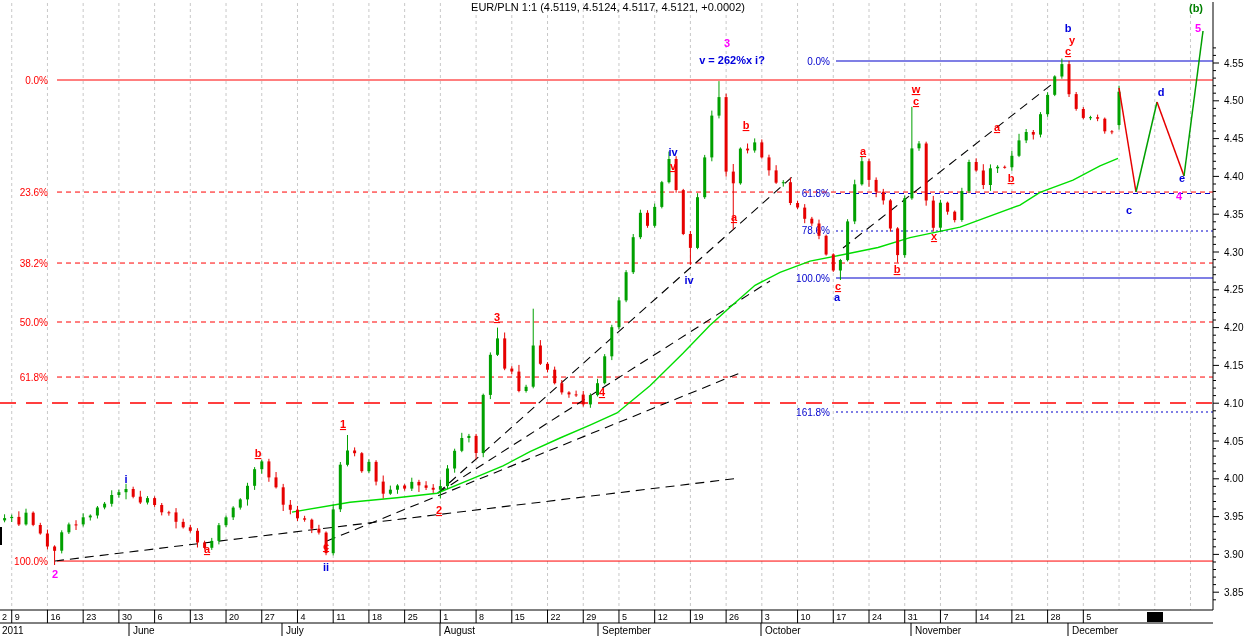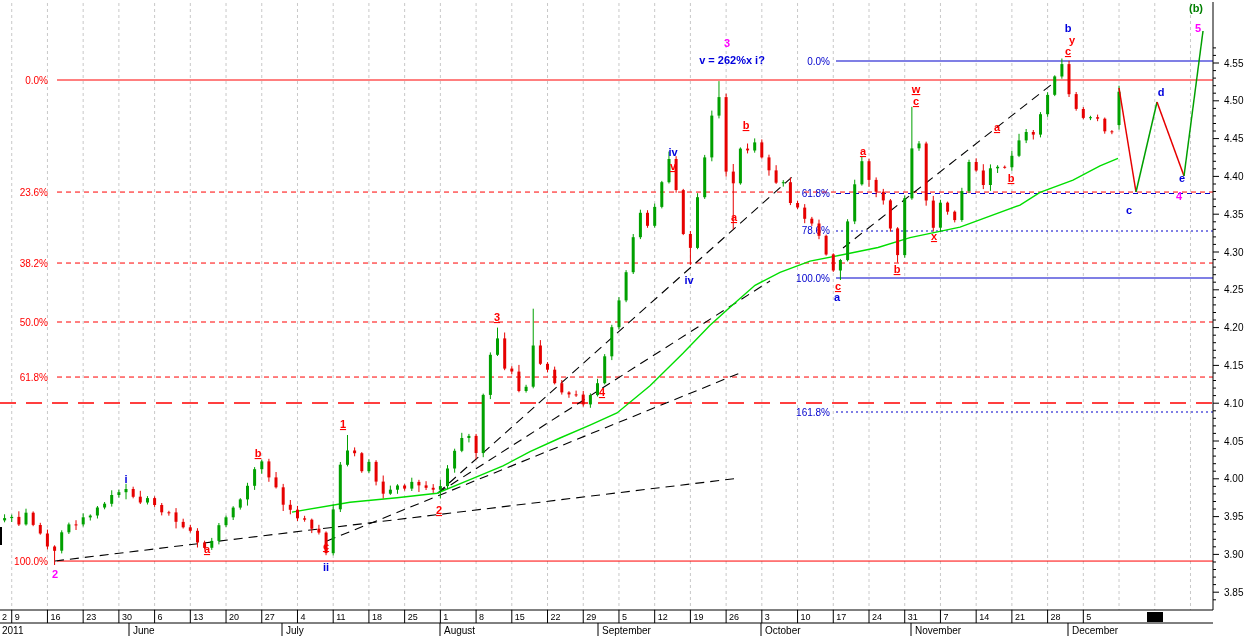--- a/index.html
+++ b/index.html
@@ -6,20 +6,21 @@
   #app{position:relative;width:1250px;height:636px;background:#fff;overflow:hidden;
        font-family:"Liberation Sans",sans-serif;}
   #chart-title{position:absolute;top:1px;left:0;width:1216px;text-align:center;
        font-size:11px;color:#000;font-family:"Liberation Sans",sans-serif;}
   svg text{font-family:"Liberation Sans",sans-serif;}
 </style>
 </head>
 <body>
 
 <div id="app">
+  <div id="chart-title">EUR/PLN 1:1 (4.5119, 4.5124, 4.5117, 4.5121, +0.0002)</div>
   <svg id="chart" width="1250" height="636" viewBox="0 0 1250 636">
       <line x1="11.719999999999999" y1="3" x2="11.719999999999999" y2="610" stroke="#C8C8C8" stroke-width="1" stroke-dasharray="3,3"></line>
       <line x1="47.44" y1="3" x2="47.44" y2="610" stroke="#C8C8C8" stroke-width="1" stroke-dasharray="3,3"></line>
       <line x1="83.16" y1="3" x2="83.16" y2="610" stroke="#C8C8C8" stroke-width="1" stroke-dasharray="3,3"></line>
       <line x1="118.88" y1="3" x2="118.88" y2="610" stroke="#C8C8C8" stroke-width="1" stroke-dasharray="3,3"></line>
       <line x1="154.6" y1="3" x2="154.6" y2="610" stroke="#C8C8C8" stroke-width="1" stroke-dasharray="3,3"></line>
       <line x1="190.32" y1="3" x2="190.32" y2="610" stroke="#C8C8C8" stroke-width="1" stroke-dasharray="3,3"></line>
       <line x1="226.04" y1="3" x2="226.04" y2="610" stroke="#C8C8C8" stroke-width="1" stroke-dasharray="3,3"></line>
       <line x1="261.76" y1="3" x2="261.76" y2="610" stroke="#C8C8C8" stroke-width="1" stroke-dasharray="3,3"></line>
       <line x1="297.48" y1="3" x2="297.48" y2="610" stroke="#C8C8C8" stroke-width="1" stroke-dasharray="3,3"></line>

